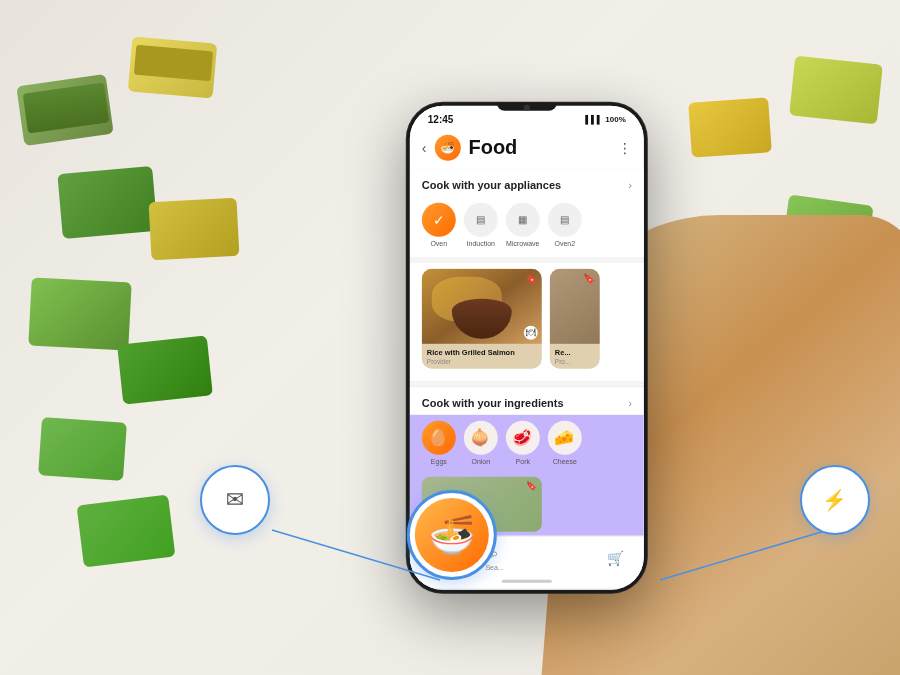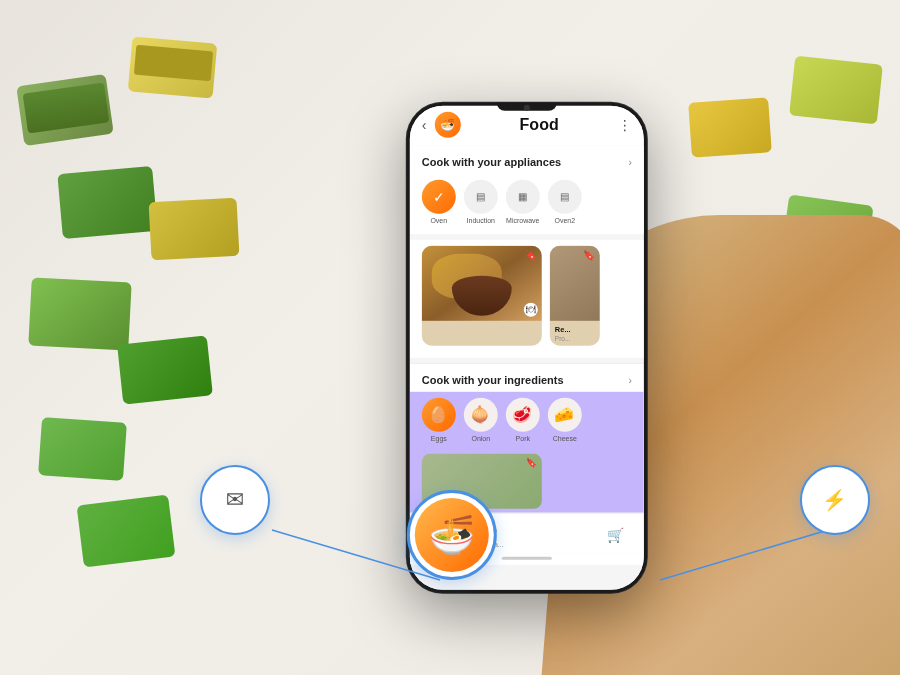--- a/index.html
+++ b/index.html
@@ -89,25 +89,24 @@
       background: linear-gradient(135deg, #ff9a2e, #ff6b00);
       border-radius: 50%;
       display: flex;
       align-items: center;
       justify-content: center;
       color: white;
       font-size: 13px;
     }
 
     .app-title {
-      font-size: 16px;
+      font-size: 20px;
       font-weight: 700;
       color: #111;
       flex: 1;
-      text-align: center;
     }
 
     .app-more { font-size: 14px; color: #555; }
 
     
     .screen-content {
       flex: 1;
       overflow: hidden;
       background: #f5f5f5;
     }
@@ -517,20 +516,27 @@
 
 <div class="phone-wrapper">
   <div class="phone-frame">
 
     <div class="notch">
       <div class="camera-dot"></div>
     </div>
 
     <div class="phone-screen">
 
+      <div class="status-bar">
+        <span class="status-time">12:45</span>
+        <div class="status-icons">
+          <span>▌▌▌</span>
+          <span>100%</span>
+        </div>
+      </div>
 
       <div class="app-bar">
         <span class="app-bar-back">‹</span>
         <div class="app-icon-circle">
           <span style="font-size:12px;">🍜</span>
         </div>
         <span class="app-title">Food</span>
         <span class="app-more">⋮</span>
       </div>
 
@@ -564,20 +570,24 @@
         <div class="recipe-section">
           <div class="recipe-cards-row">
 
             <div class="recipe-card">
               <div class="recipe-card-img">
                 <div class="food-content"></div>
                 <div class="bowl"></div>
                 <span class="recipe-bookmark">🔖</span>
                 <div class="recipe-food-icon">🍽</div>
               </div>
+              <div class="recipe-info">
+                <div class="recipe-name">Rice with Grilled Salmon</div>
+                <div class="recipe-provider">Provider</div>
+              </div>
             </div>
 
             <div class="recipe-card" style="width:50px;">
               <div class="recipe-card-img" style="background: linear-gradient(145deg,#b09878,#907858);">
                 <span class="recipe-bookmark">🔖</span>
               </div>
               <div class="recipe-info">
                 <div class="recipe-name">Re...</div>
                 <div class="recipe-provider">Pro...</div>
               </div>

